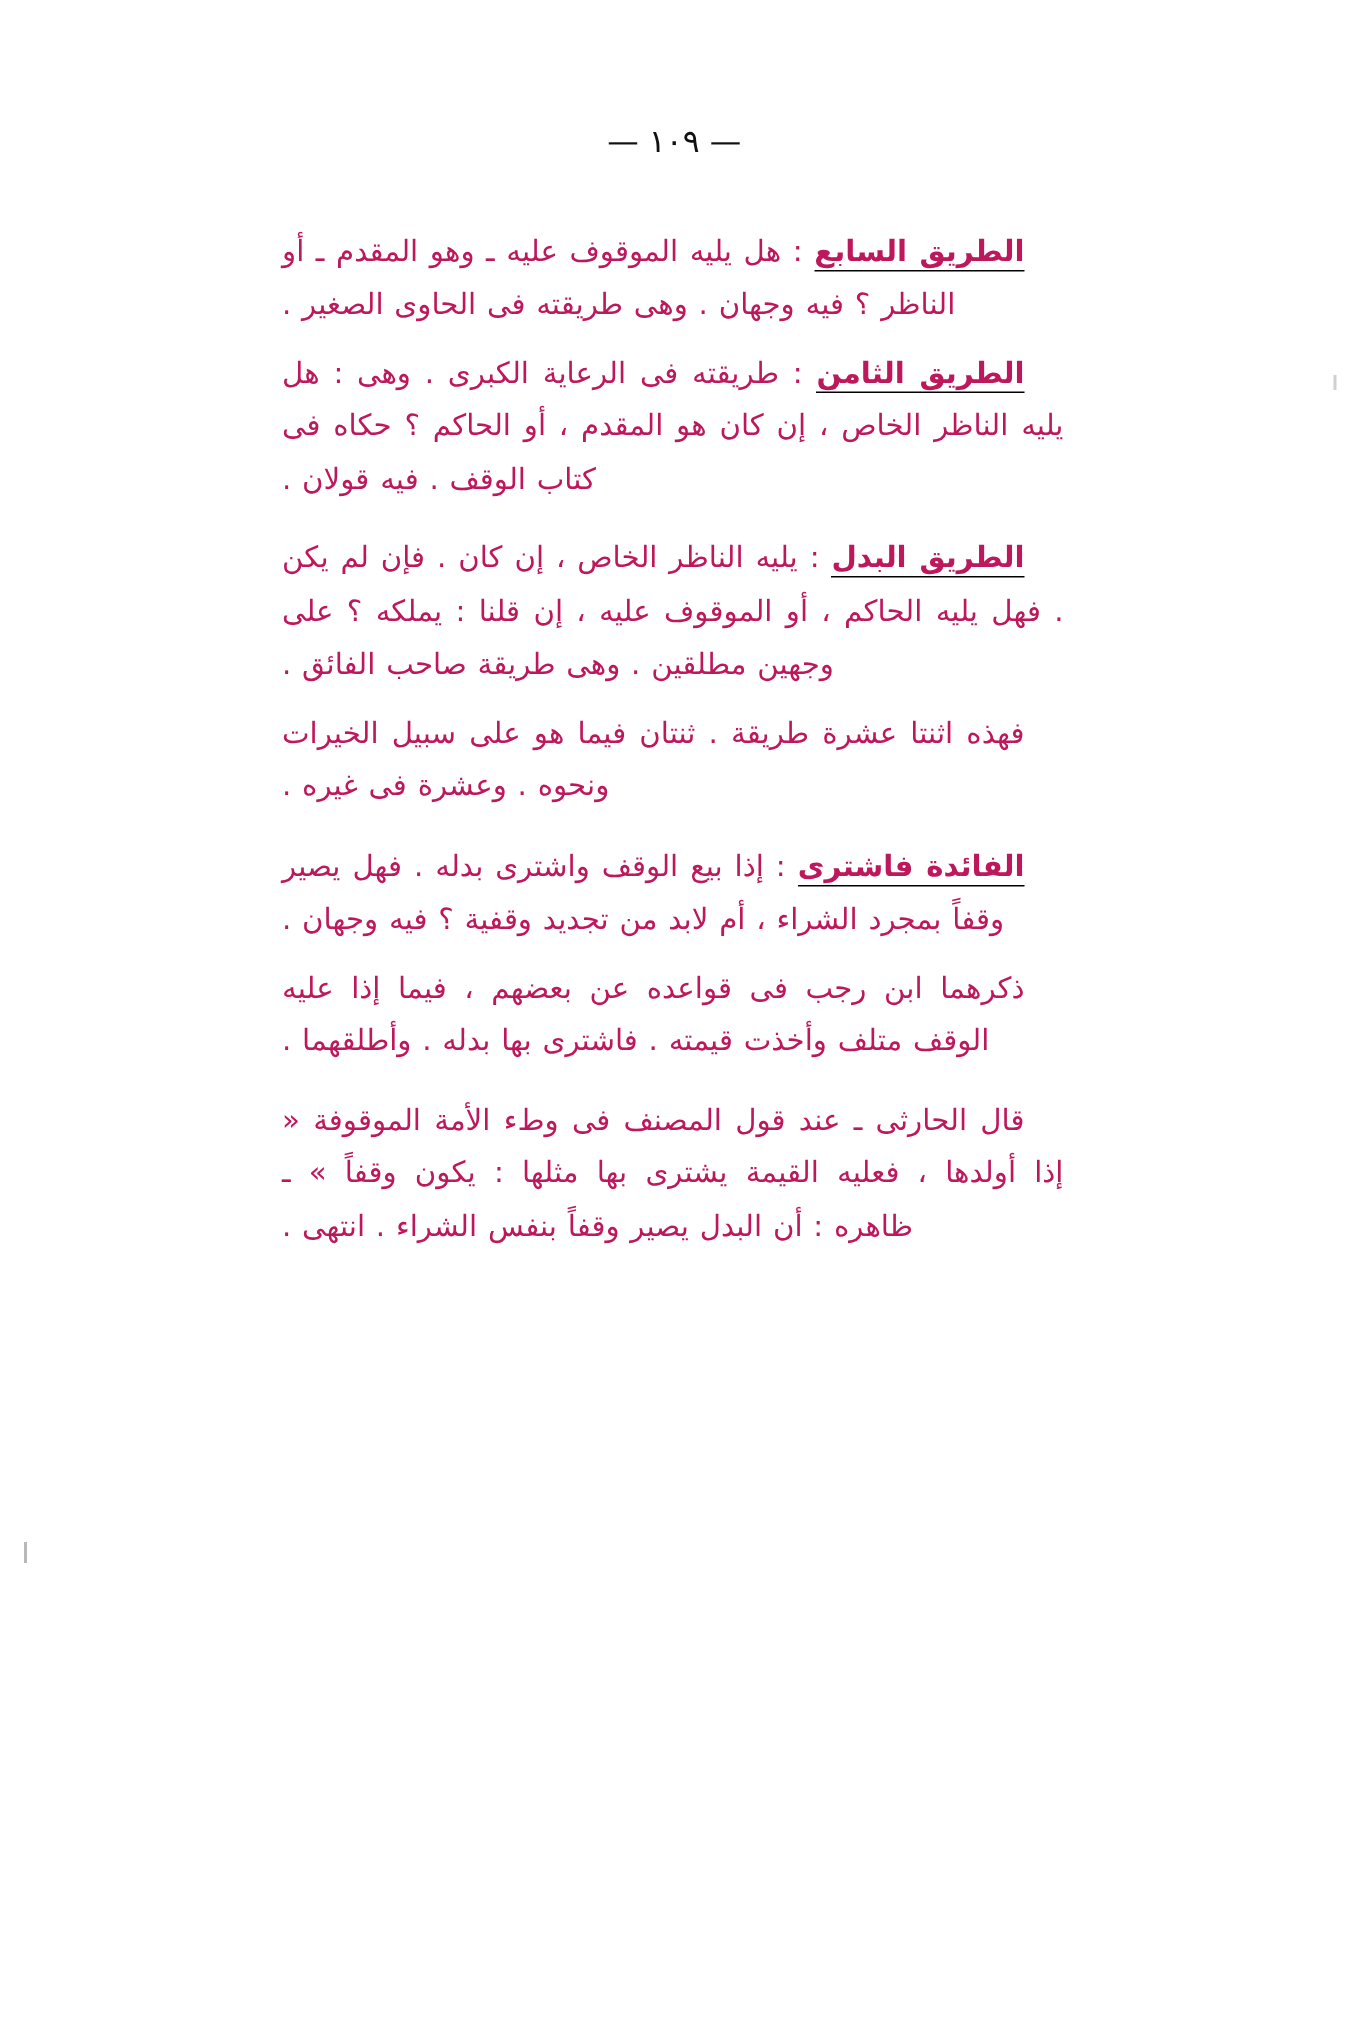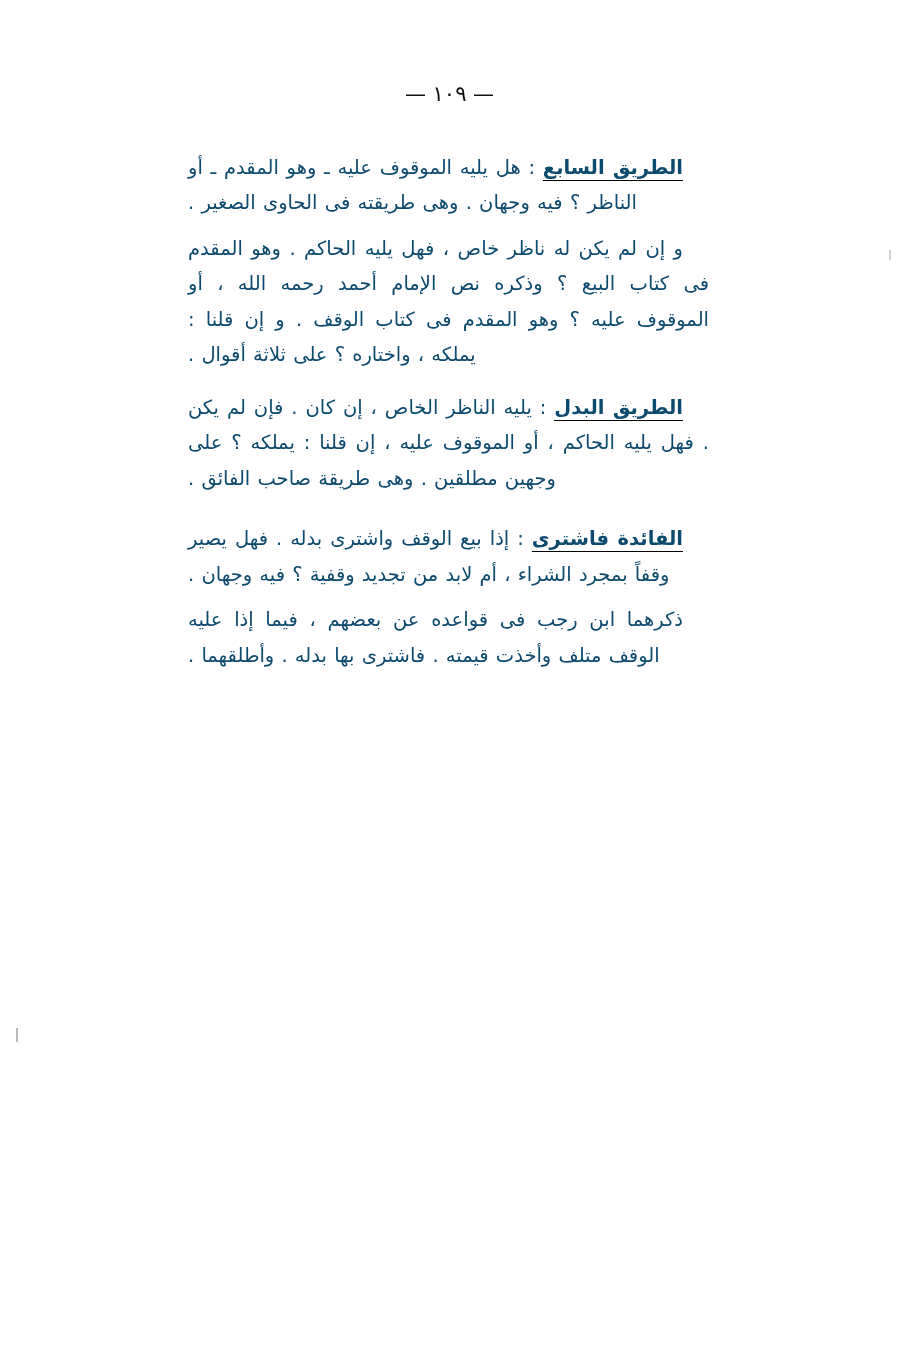--- a/index.html
+++ b/index.html
@@ -38,21 +38,21 @@
     right: 190px;
     left: 188px;
     direction: rtl;
     text-align: justify;
     text-align-last: justify;
   }
   .para {
     font-size: 19.5px;
     line-height: 1.82;
     margin: 0 0 3px 0;
-    color: #0c4a6e;
+    color: #be185d;
     text-align: justify;
     text-align-last: justify;
     word-spacing: 1px;
   }
   .para.indent {
     text-indent: 26px;
   }
   .para.last-left {
     text-align-last: left;
   }
@@ -92,49 +92,55 @@
   <div class="edge-mark2"></div>
 
   <div class="body-col">
 
     <p class="para indent last-left">
       <span class="lead">الطريق السابع</span><span> : هل يليه الموقوف عليه ـ وهو المقدم ـ أو الناظر ؟ فيه وجهان . وهى طريقته فى الحاوى الصغير .</span>
     </p>
 
     <div class="spacer-sm"></div>
 
+    <p class="para indent last-left">
+      <span class="lead">الطريق الثامن</span><span> : طريقته فى الرعاية الكبرى . وهى : هل يليه الناظر الخاص ، إن كان هو المقدم ، أو الحاكم ؟ حكاه فى كتاب الوقف . فيه قولان .</span>
+    </p>
 
-    <p class="para indent last-left">
-      <span>و إن لم يكن له ناظر خاص ، فهل يليه الحاكم . وهو المقدم فى كتاب البيع ؟ وذكره نص الإمام أحمد رحمه الله ، أو الموقوف عليه ؟ وهو المقدم فى كتاب الوقف . و إن قلنا : يملكه ، واختاره ؟ على ثلاثة أقوال .</span>
-    </p>
 
     <div class="spacer-sm"></div>
 
 
     <div class="spacer-sm"></div>
 
     <p class="para indent last-left">
       <span class="lead">الطريق البدل</span><span> : يليه الناظر الخاص ، إن كان . فإن لم يكن . فهل يليه الحاكم ، أو الموقوف عليه ، إن قلنا : يملكه ؟ على وجهين مطلقين . وهى طريقة صاحب الفائق .</span>
     </p>
 
     <div class="spacer-sm"></div>
 
+    <p class="para indent last-left">
+      <span>فهذه اثنتا عشرة طريقة . ثنتان فيما هو على سبيل الخيرات ونحوه . وعشرة فى غيره .</span>
+    </p>
 
     <div class="spacer-md"></div>
 
     <p class="para indent last-left">
       <span class="lead">الفائدة فاشترى</span><span> : إذا بيع الوقف واشترى بدله . فهل يصير وقفاً بمجرد الشراء ، أم لابد من تجديد وقفية ؟ فيه وجهان .</span>
     </p>
 
     <div class="spacer-sm"></div>
 
     <p class="para indent last-left">
       <span>ذكرهما ابن رجب فى قواعده عن بعضهم ، فيما إذا عليه الوقف متلف وأخذت قيمته . فاشترى بها بدله . وأطلقهما .</span>
     </p>
 
     <div class="spacer-sm"></div>
 
 
     <div class="spacer-sm"></div>
 
+    <p class="para indent last-left">
+      <span>قال الحارثى ـ عند قول المصنف فى وطء الأمة الموقوفة « إذا أولدها ، فعليه القيمة يشترى بها مثلها : يكون وقفاً » ـ ظاهره : أن البدل يصير وقفاً بنفس الشراء . انتهى .</span>
+    </p>
 
   </div>
 </div>
 
 </body></html>

